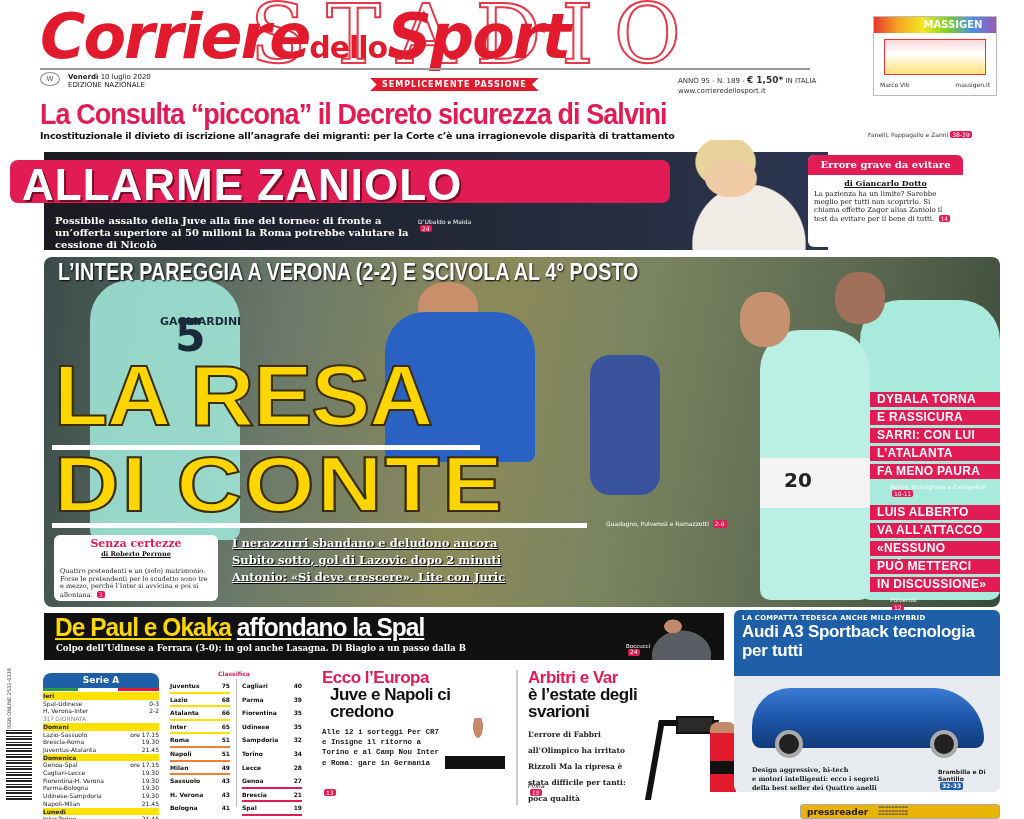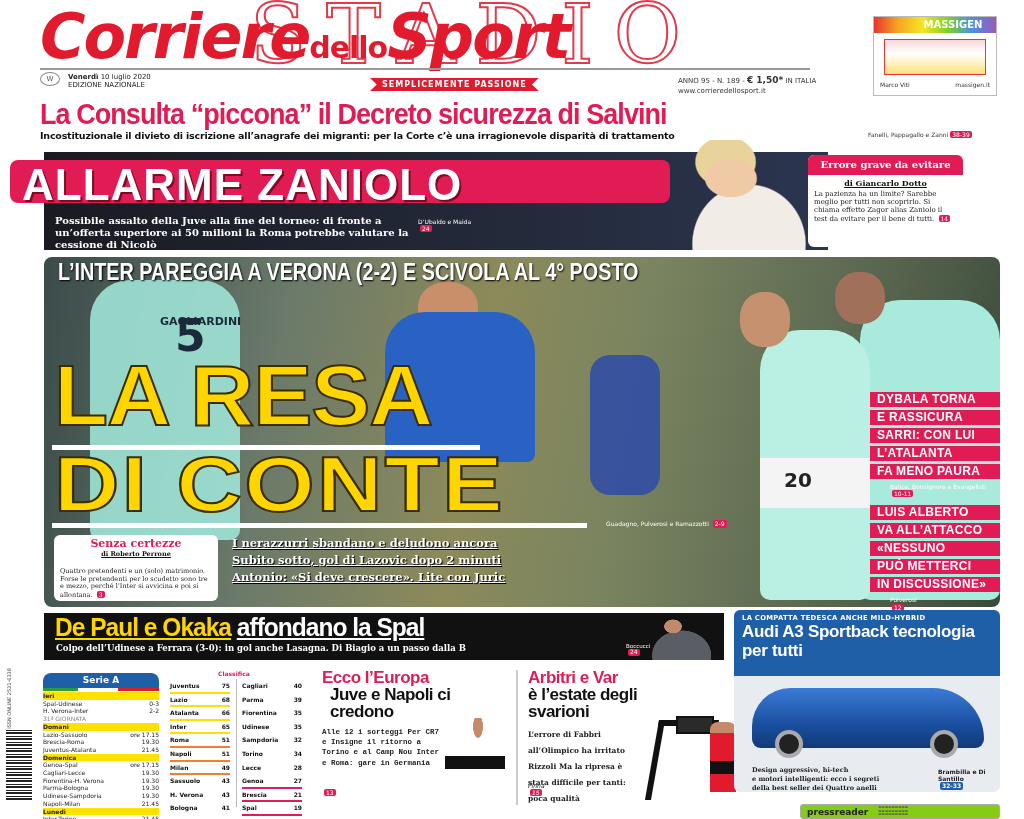--- a/index.html
+++ b/index.html
@@ -119,21 +119,21 @@
   .audi-head { background: #1e5fa8; padding: 4px 8px; height: 66px; }
   .audi-k { color: #fff; font-size: 6.8px; font-weight: bold; letter-spacing: 0.3px; white-space: nowrap; }
   .audi-h { color: #fff; font-family: "Liberation Sans", sans-serif; font-weight: bold; font-size: 17px; line-height: 19px; letter-spacing: -0.3px; }
   .audi-car { left: 752px; top: 688px; width: 232px; height: 60px; background: linear-gradient(180deg,#3a7bd5 0%,#1a4fa0 60%,#123a78 100%); border-radius: 60px 80px 14px 14px; }
   .audi-wheel1 { left: 775px; top: 730px; width: 28px; height: 28px; background: #222; border: 4px solid #aaa; border-radius: 50%; }
   .audi-wheel2 { left: 930px; top: 730px; width: 28px; height: 28px; background: #222; border: 4px solid #aaa; border-radius: 50%; }
   .audi-t { left: 752px; top: 766px; font-family: "DejaVu Serif", serif; font-weight: bold; font-size: 6.5px; line-height: 9px; color: #222; white-space: nowrap; }
   .audi-cred { left: 938px; top: 768px; font-size: 6px; line-height: 1.2; color: #222; font-weight: bold; }
   .audi-pg { background: #1e5fa8; }
 
-  .press { left: 800px; top: 804px; width: 200px; height: 15px; border: 1px solid #aaa; border-radius: 3px; background: #84cc16; display: flex; align-items: center; padding-left: 6px; }
+  .press { left: 800px; top: 804px; width: 200px; height: 15px; border: 1px solid #aaa; border-radius: 3px; background: #eab308; display: flex; align-items: center; padding-left: 6px; }
   .press-logo { font-size: 9px; font-weight: bold; color: #222; }
   .press-fine { font-size: 3.5px; color: #555; margin-left: 10px; line-height: 1.1; }
   .issn-text { left: 6px; top: 668px; font-size: 5px; color: #444; writing-mode: vertical-rl; transform: rotate(180deg); }
   .barcode { left: 6px; top: 730px; width: 26px; height: 70px; background: repeating-linear-gradient(0deg,#222 0 2px,#fff 2px 3px,#222 3px 4px,#fff 4px 6px); }
 </style>
 </head>
 <body>
 
 <div class="abs mast-ghost">STADIO</div>
 <div class="abs mast-title">

